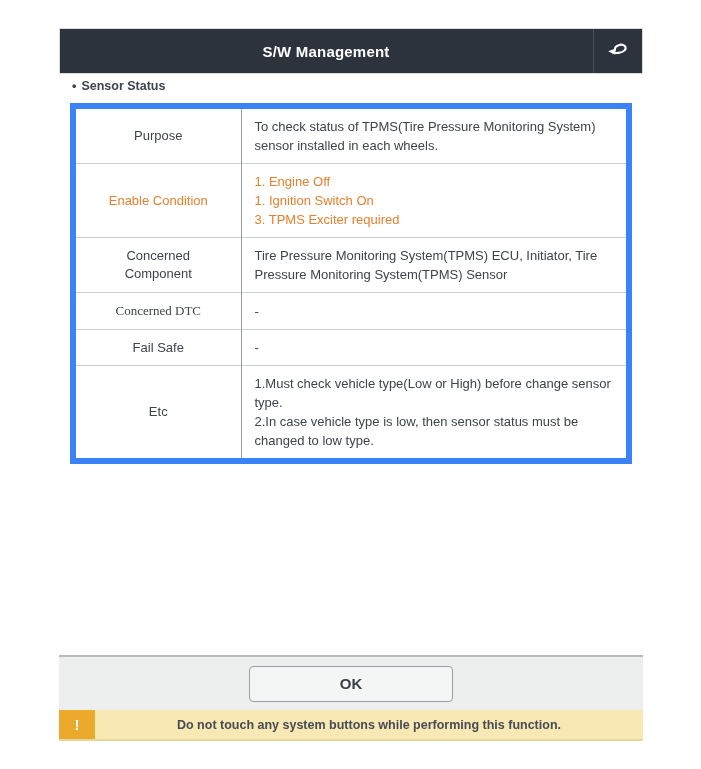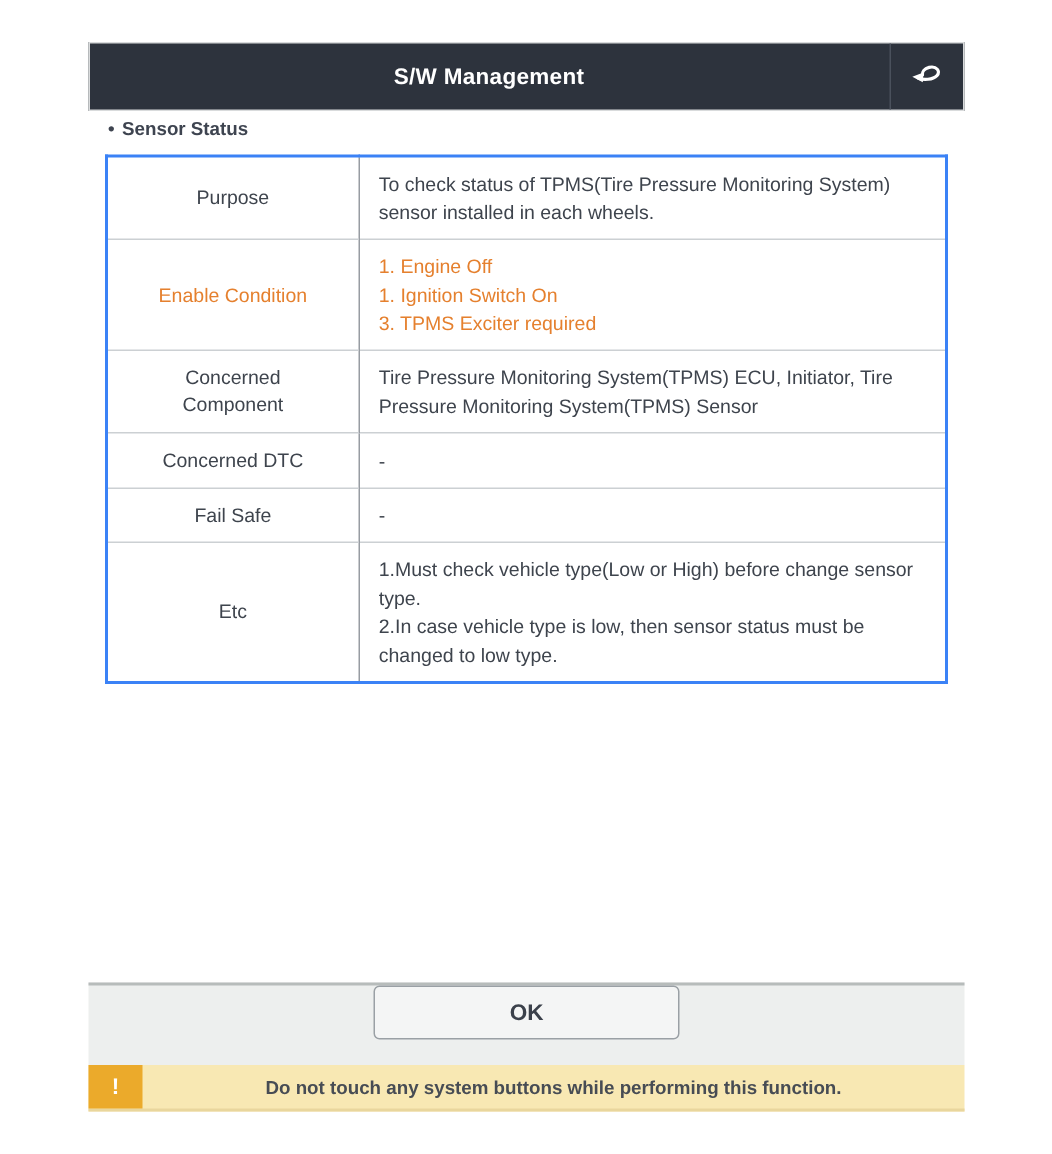--- a/index.html
+++ b/index.html
@@ -29,43 +29,43 @@
   .section-label {
     position:absolute; left:72px; top:79px;
     font-size:12.5px; font-weight:bold; color:#3e4450;
   }
   .section-label .bullet { margin-right:5px; }
 
   
   table.info {
     position:absolute; left:70px; top:103px; width:562px;
     border-collapse:collapse; table-layout:fixed;
-    border:2px solid #3b82f6;
+    border:6px solid #3b82f6;
     font-size:13px;
   }
   table.info col.c1 { width:168px; }
   table.info td {
     border-top:1px solid #ccd0d3;
     vertical-align:middle;
   }
   table.info tr:first-child td { border-top:none; }
   td.cell-label {
     text-align:center; padding:6px 24px; line-height:18px;
     border-right:1px solid #979ca2;
   }
   td.cell-value { padding:8px 13px; line-height:19px; }
   .r1 { height:50px; } .r2 { height:70px; } .r3 { height:52px; }
-  .r4 { height:37px; } .r5 { height:35px; } .r6 { height:88px; }
+  .r4 { height:37px;font-family:Liberation Serif, serif; } .r5 { height:35px; } .r6 { height:88px; }
   .orange, .orange .cell-line { color:var(--accent-orange,#e5802e); }
 
   
   .bottom-strip {
     position:absolute; left:59px; top:655px; width:584px; height:55px;
     background:var(--strip-bg,#edefee); border-top:2px solid #b7bcbb;
-    display:flex; justify-content:center;
+    display:flex; align-items:center; justify-content:center;
   }
   .ok-button {
     width:204px; height:36px;
     background:#f4f5f5; border:1px solid #9aa0a5; border-radius:4px;
     font-family:inherit; font-size:15px; font-weight:bold; color:#3b414b;
     cursor:pointer;
   }
 
   
   .warning-bar {

